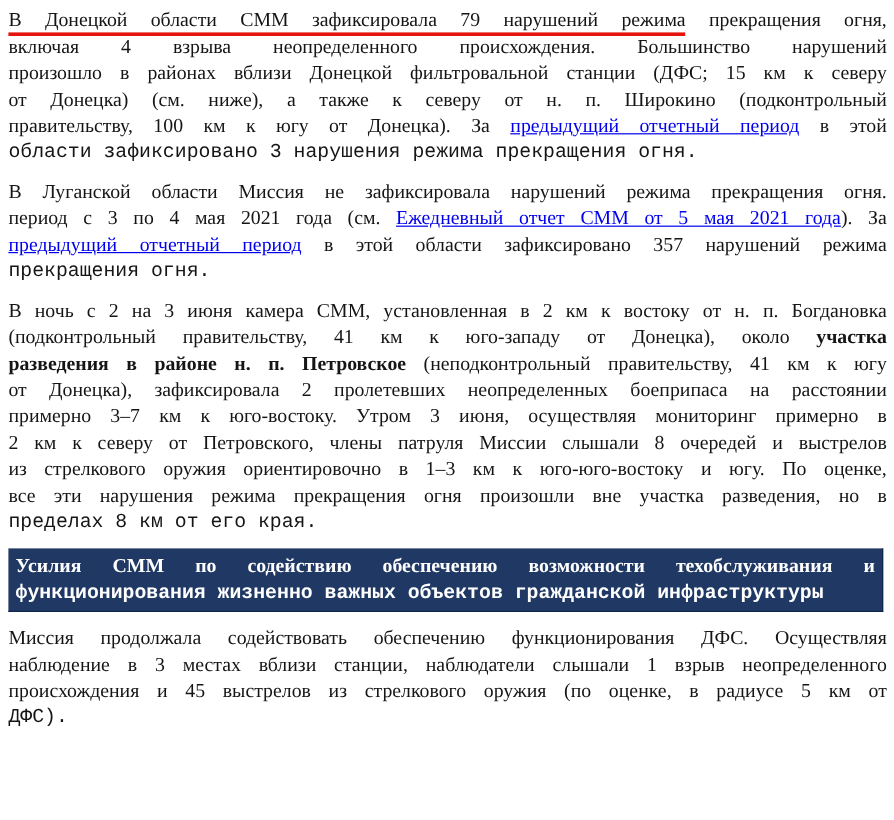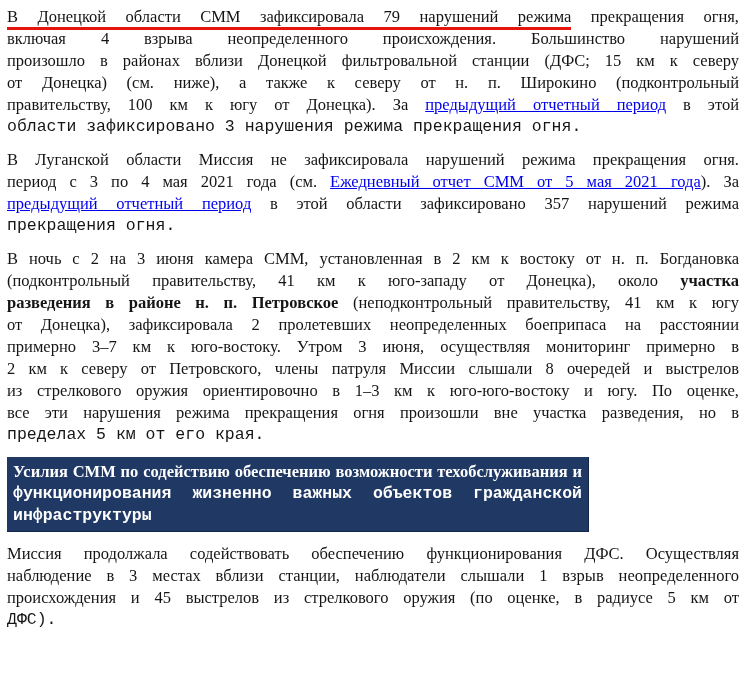--- a/index.html
+++ b/index.html
@@ -47,21 +47,21 @@
     border-bottom: 3px solid var(--annotation-red, #e5150d);
     padding-bottom: 1px;
   }
   .section-header {
     background: var(--header-bg, #1f3864);
     color: var(--header-text, #ffffff);
     font-weight: bold;
     padding: 4px 6px;
     border-right: 2px solid #132档647;
     box-sizing: border-box;
-    width: 582px;
+    width: 729px;
     border-right: 1px solid #13254a;
     border-bottom: 1px solid #13254a;
   }
 </style>
 </head>
 <body>
 
 <div class="doc" id="doc">
     <div class="block paragraph">
       <div class="line"><span class="seg red-underline">В Донецкой области СММ зафиксировала 79 нарушений режима</span><span class="seg normal"> прекращения огня,</span></div>
@@ -79,21 +79,21 @@
     </div>
     <div class="block paragraph">
       <div class="line"><span class="seg normal">В ночь с 2 на 3 июня камера СММ, установленная в 2 км к востоку от н. п. Богдановка</span></div>
       <div class="line"><span class="seg normal">(подконтрольный правительству, 41 км к юго-западу от Донецка), около </span><span class="seg bold">участка</span></div>
       <div class="line"><span class="seg bold">разведения в районе н. п. Петровское</span><span class="seg normal"> (неподконтрольный правительству, 41 км к югу</span></div>
       <div class="line"><span class="seg normal">от Донецка), зафиксировала 2 пролетевших неопределенных боеприпаса на расстоянии</span></div>
       <div class="line"><span class="seg normal">примерно 3–7 км к юго-востоку. Утром 3 июня, осуществляя мониторинг примерно в</span></div>
       <div class="line"><span class="seg normal">2 км к северу от Петровского, члены патруля Миссии слышали 8 очередей и выстрелов</span></div>
       <div class="line"><span class="seg normal">из стрелкового оружия ориентировочно в 1–3 км к юго-юго-востоку и югу. По оценке,</span></div>
       <div class="line"><span class="seg normal">все эти нарушения режима прекращения огня произошли вне участка разведения, но в</span></div>
-      <div class="line last"><span class="seg normal">пределах 5 км от его края.</span></div>
+      <div class="line last"><span class="seg normal">пределах 8 км от его края.</span></div>
     </div>
     <div class="block section-header">
       <div class="line"><span class="seg normal">Усилия СММ по содействию обеспечению возможности техобслуживания и</span></div>
       <div class="line last"><span class="seg normal">функционирования жизненно важных объектов гражданской инфраструктуры</span></div>
     </div>
     <div class="block paragraph">
       <div class="line"><span class="seg normal">Миссия продолжала содействовать обеспечению функционирования ДФС. Осуществляя</span></div>
       <div class="line"><span class="seg normal">наблюдение в 3 местах вблизи станции, наблюдатели слышали 1 взрыв неопределенного</span></div>
       <div class="line"><span class="seg normal">происхождения и 45 выстрелов из стрелкового оружия (по оценке, в радиусе 5 км от</span></div>
       <div class="line last"><span class="seg normal">ДФС).</span></div>

